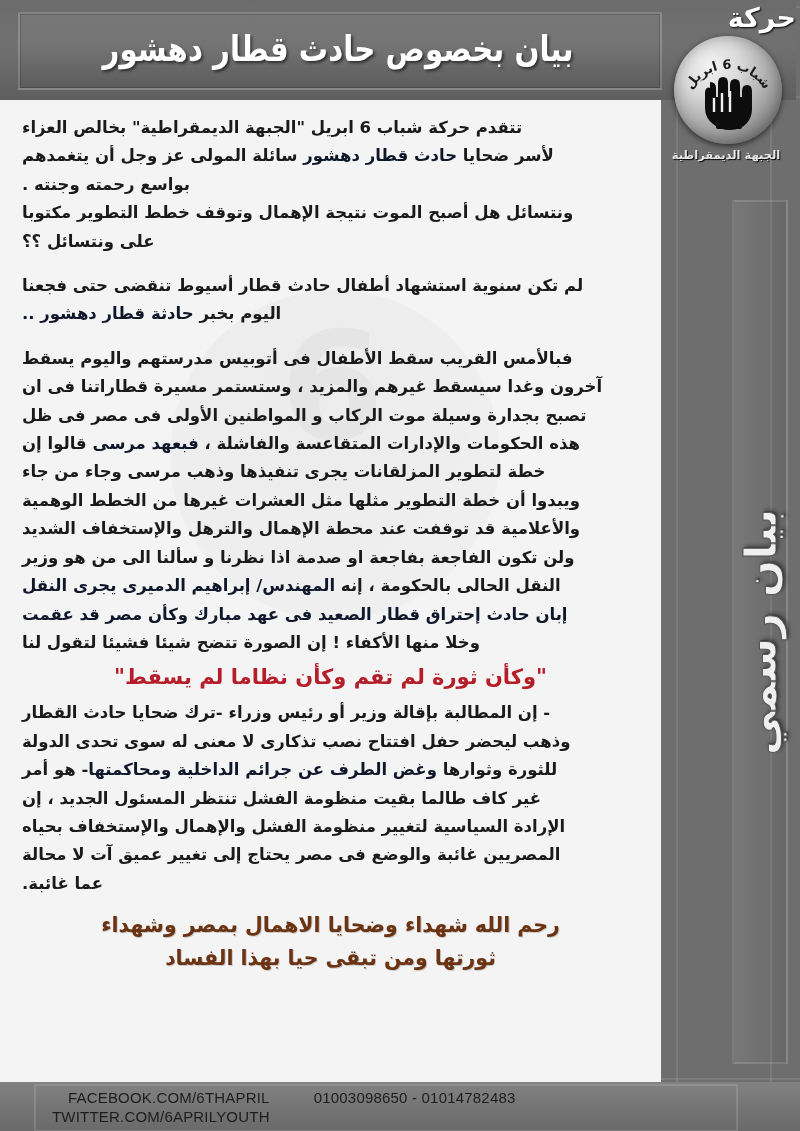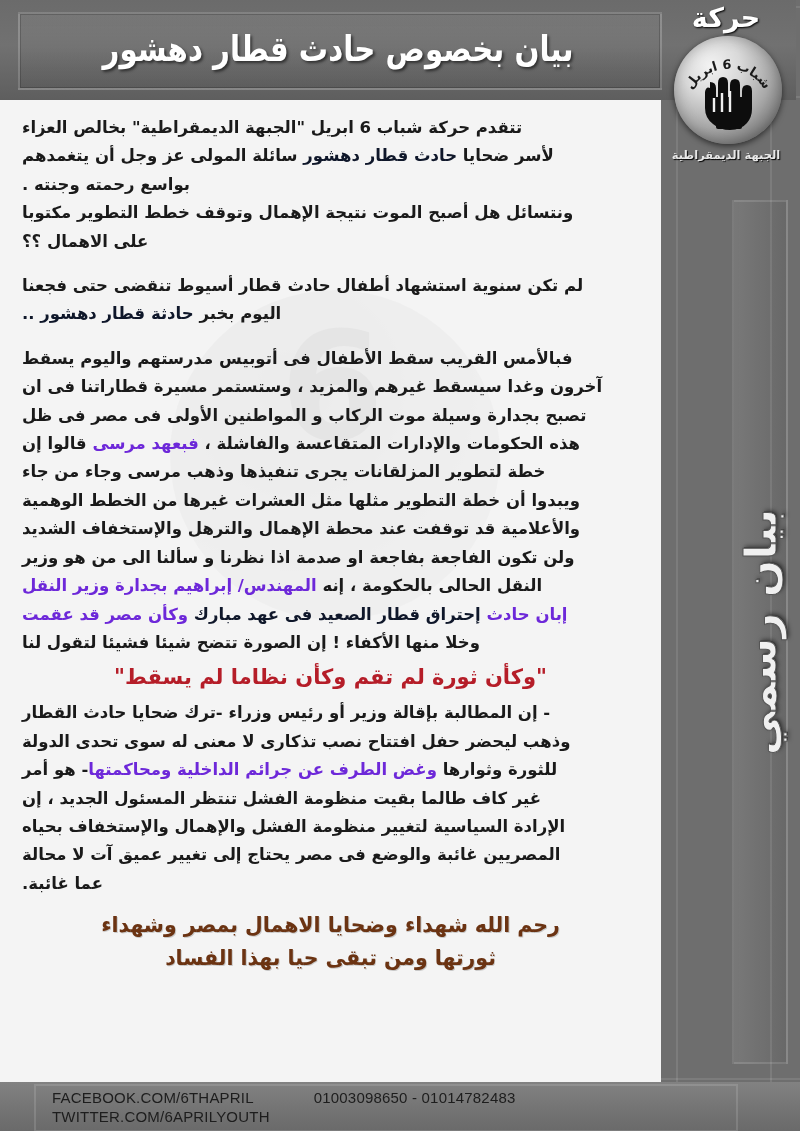--- a/index.html
+++ b/index.html
@@ -48,21 +48,21 @@
     font-family:"DejaVu Sans","Liberation Sans",sans-serif;
     font-stretch:condensed;
     transform:scaleX(.93);
   }
 
   
   #logo-wrap{
     position:absolute;right:4px;top:0px;width:140px;height:190px;
   }
   #logo-word{
-    position:absolute;top:2px;left:0;width:140px;text-align:center;
+    position:absolute;top:2px;left:0;width:140px;text-align:right;
     color:#fff;font-size:27px;font-weight:bold;
     text-shadow:1px 1px 2px #000;
     font-family:"DejaVu Sans",sans-serif;
   }
   #logo-disc{
     position:absolute;top:36px;left:18px;width:108px;height:108px;border-radius:50%;
     background:radial-gradient(circle at 34% 28%,#f3f3f3 0%,#d9d9d9 28%,#a8a8a8 58%,#7d7d7d 78%,#9c9c9c 100%);
     box-shadow:0 2px 6px rgba(0,0,0,.6), inset 0 0 14px rgba(0,0,0,.25);
     overflow:hidden;
   }
@@ -126,21 +126,21 @@
   p.para{
     margin:0 0 4px 0;
     font-size:16.5px;
     line-height:1.48;
     font-weight:bold;
     color:#1a1a1a;
     text-align:left;
   }
   .gap{height:16px;}
   .red{color:#0f172a;}
-  .green{color:#6d28d9;margin-top:48px;}
+  .green{color:#0f172a;margin-top:48px;}
   .quote{
     color:#b51d28;
     font-size:21px;
     font-weight:bold;
     margin:10px 0 12px 0;
     letter-spacing:0px;
   }
   .closing{
     color:#6b3312;
     font-size:21.5px;
@@ -158,21 +158,21 @@
   }
   #footer-inner{
     position:absolute;left:52px;top:6px;
     display:flex;gap:44px;
     direction:ltr;
     font-family:"Liberation Sans","DejaVu Sans",sans-serif;
     font-size:15px;color:#1d1d1d;
     line-height:1.28;
     letter-spacing:.2px;
   }
-  #footer-inner .col div{white-space:nowrap;}
+  #footer-inner .col div{white-space:nowrap;text-align:right;}
   #footer-plate{
     position:absolute;left:34px;top:2px;width:700px;height:44px;
     border:2px solid rgba(255,255,255,.13);
   }
 </style>
 </head>
 <body>
 
 <div id="poster">
 
@@ -225,39 +225,39 @@
       <div id="wm-6">6</div>
     </div>
 
     <div id="content">
 
       <p class="para">تتقدم حركة شباب 6 ابريل "الجبهة الديمقراطية" بخالص العزاء</p>
       <p class="para"><span>لأسر ضحايا </span><span class="red">حادث قطار دهشور</span><span> سائلة المولى عز وجل أن يتغمدهم</span></p>
       <p class="para">بواسع رحمته وجنته .</p>
 
       <p class="para green">ونتسائل هل أصبح الموت نتيجة الإهمال وتوقف خطط التطوير مكتوبا</p>
-      <p class="para green">على الاهمال ؟؟</p>
+      <p class="para green">على ونتسائل ؟؟</p>
 
       <div class="gap"></div>
 
       <p class="para">لم تكن سنوية استشهاد أطفال حادث قطار أسيوط تنقضى حتى فجعنا</p>
       <p class="para"><span>اليوم بخبر </span><span class="red">حادثة قطار دهشور ..</span></p>
 
       <div class="gap"></div>
 
       <p class="para">فبالأمس القريب سقط الأطفال فى أتوبيس مدرستهم واليوم يسقط</p>
       <p class="para">آخرون وغدا سيسقط غيرهم والمزيد ، وستستمر مسيرة قطاراتنا فى ان</p>
       <p class="para">تصبح بجدارة وسيلة موت الركاب و المواطنين الأولى فى مصر فى ظل</p>
       <p class="para"><span>هذه الحكومات والإدارات المتقاعسة والفاشلة ، </span><span class="green">فبعهد مرسى</span><span> قالوا إن</span></p>
       <p class="para">خطة لتطوير المزلقانات يجرى تنفيذها وذهب مرسى وجاء من جاء</p>
       <p class="para">ويبدوا أن خطة التطوير مثلها مثل العشرات غيرها من الخطط الوهمية</p>
       <p class="para">والأعلامية قد توقفت عند محطة الإهمال والترهل والإستخفاف الشديد</p>
 
       <p class="para">ولن تكون الفاجعة بفاجعة او صدمة اذا نظرنا و سألنا الى من هو وزير</p>
-      <p class="para"><span>النقل الحالى بالحكومة ، إنه </span><span class="green">المهندس/ إبراهيم بجدارة وزير النقل</span></p>
+      <p class="para"><span>النقل الحالى بالحكومة ، إنه </span><span class="green">المهندس/ إبراهيم الدميرى يجرى النقل</span></p>
       <p class="para"><span class="green">إبان حادث </span><span class="red">إحتراق قطار الصعيد فى عهد مبارك</span><span class="green"> وكأن مصر قد عقمت</span></p>
       <p class="para">وخلا منها الأكفاء !  إن الصورة تتضح شيئا فشيئا لتقول لنا</p>
 
       <p class="quote">"وكأن ثورة لم تقم وكأن نظاما لم يسقط"</p>
 
       <p class="para">- إن المطالبة بإقالة وزير أو رئيس وزراء -ترك ضحايا حادث القطار</p>
       <p class="para">وذهب ليحضر حفل افتتاح نصب تذكارى لا معنى له سوى تحدى الدولة</p>
       <p class="para"><span>للثورة وثوارها </span><span class="green">وغض الطرف عن جرائم الداخلية ومحاكمتها</span><span>- هو أمر</span></p>
       <p class="para">غير كاف طالما بقيت منظومة الفشل تنتظر المسئول الجديد ، إن</p>
       <p class="para">الإرادة السياسية لتغيير منظومة الفشل والإهمال والإستخفاف بحياه</p>

